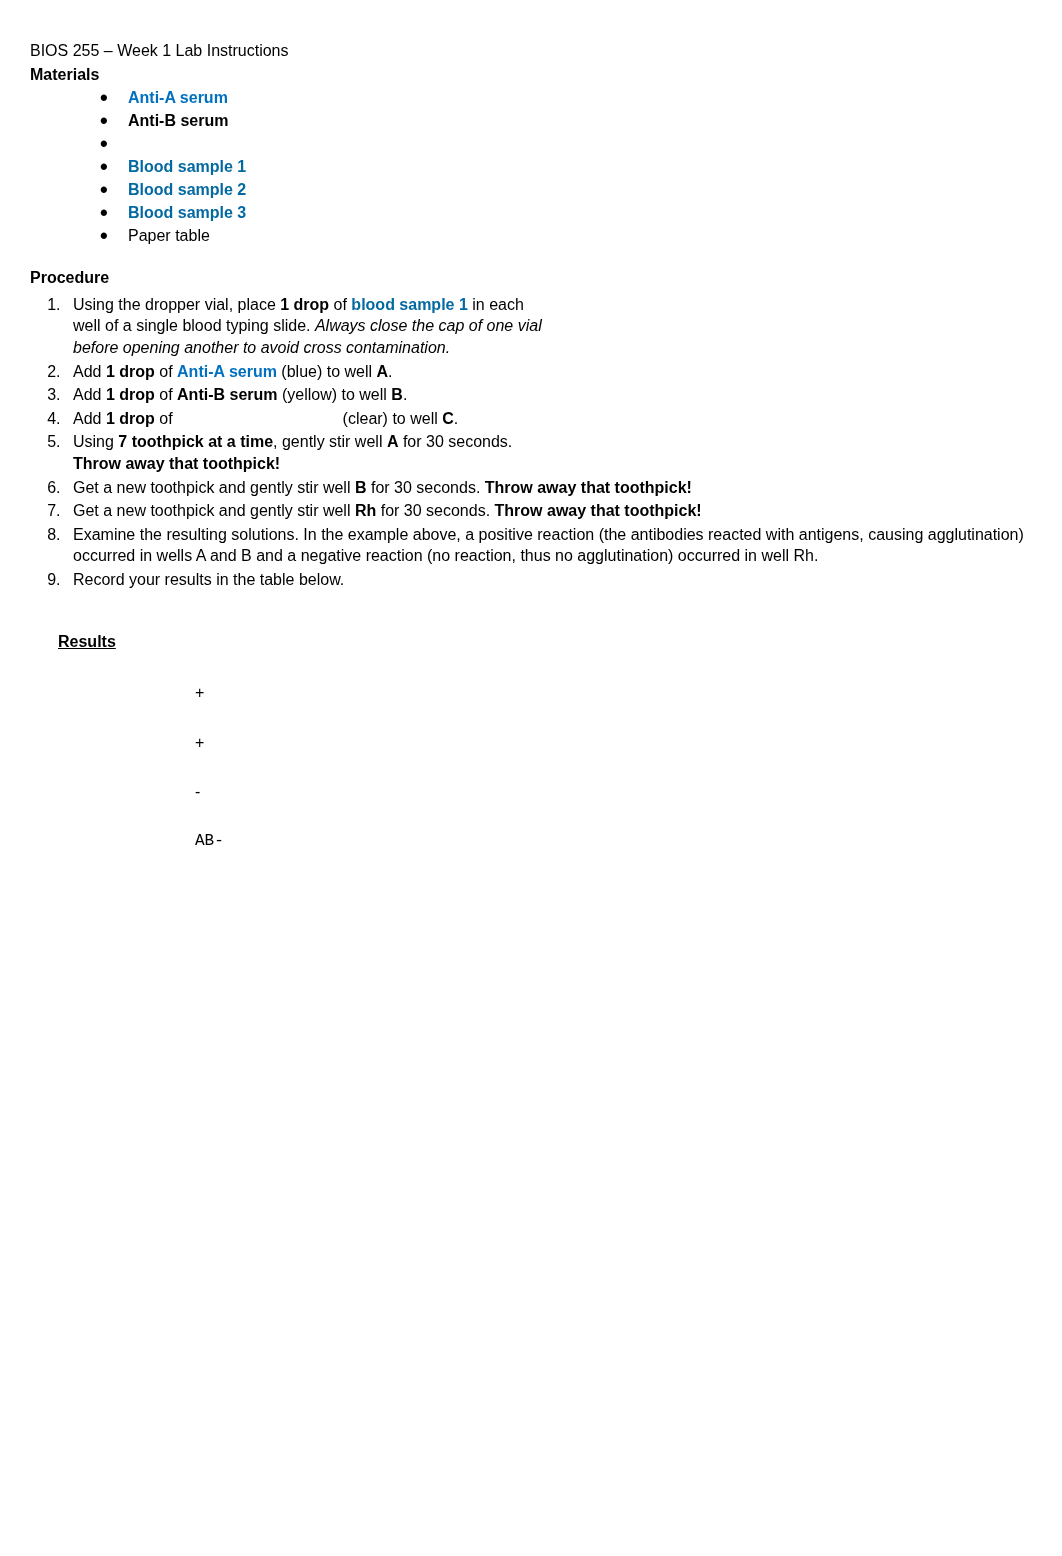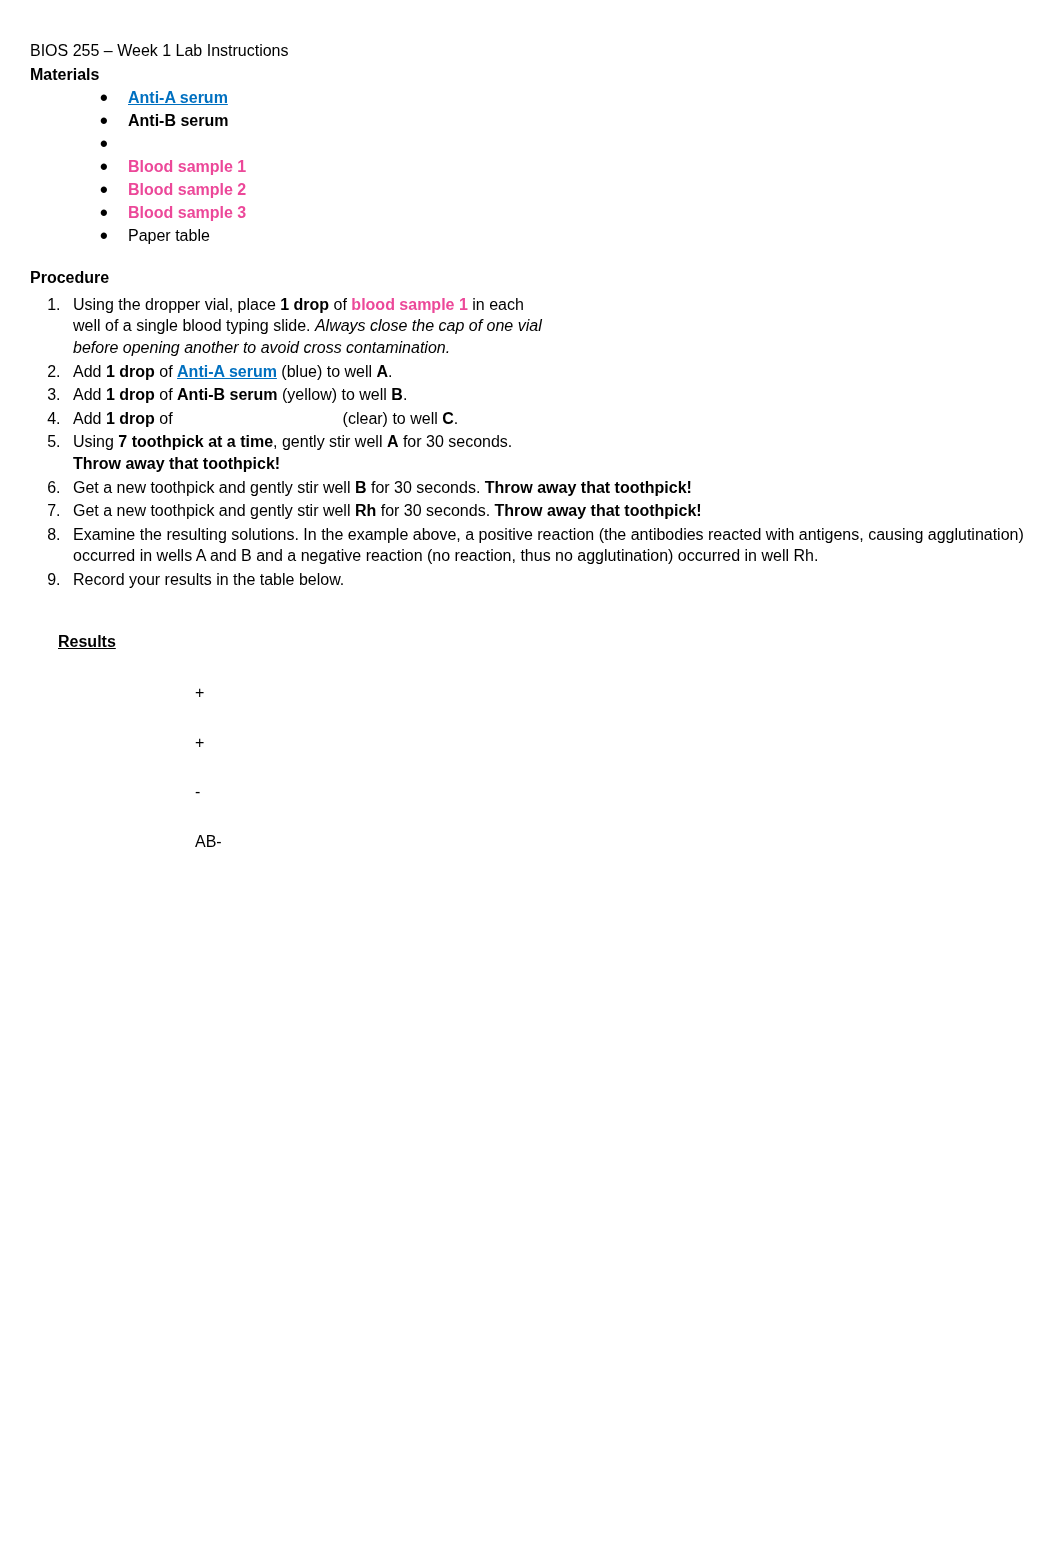--- a/index.html
+++ b/index.html
@@ -16,25 +16,24 @@
     .header-line {
       margin-bottom: 2px;
     }
     .bold {
       font-weight: bold;
     }
     .italic {
       font-style: italic;
     }
     .red {
-      color: #ec4899;
+      color: #0369a1;
     }
     .blue {
       color: #0070c0;
-      text-decoration: underline;
     }
     .materials-section {
       margin-bottom: 20px;
     }
     ul.bullet-list {
       list-style: none;
       padding: 0;
       margin: 0 0 0 70px;
     }
     ul.bullet-list li {
@@ -81,20 +80,21 @@
       text-decoration: underline;
     }
     .results-block {
       margin-left: 165px;
     }
     .results-row {
       margin-bottom: 28px;
     }
     .results-row.last {
       margin-bottom: 0;
+      font-family: Liberation Mono, monospace;
     }
     .gap-span {
       display: inline-block;
       width: 170px;
     }
   </style>
 </head>
 <body>
 
 <div class="header-line">BIOS 255 – Week 1 Lab Instructions</div>

